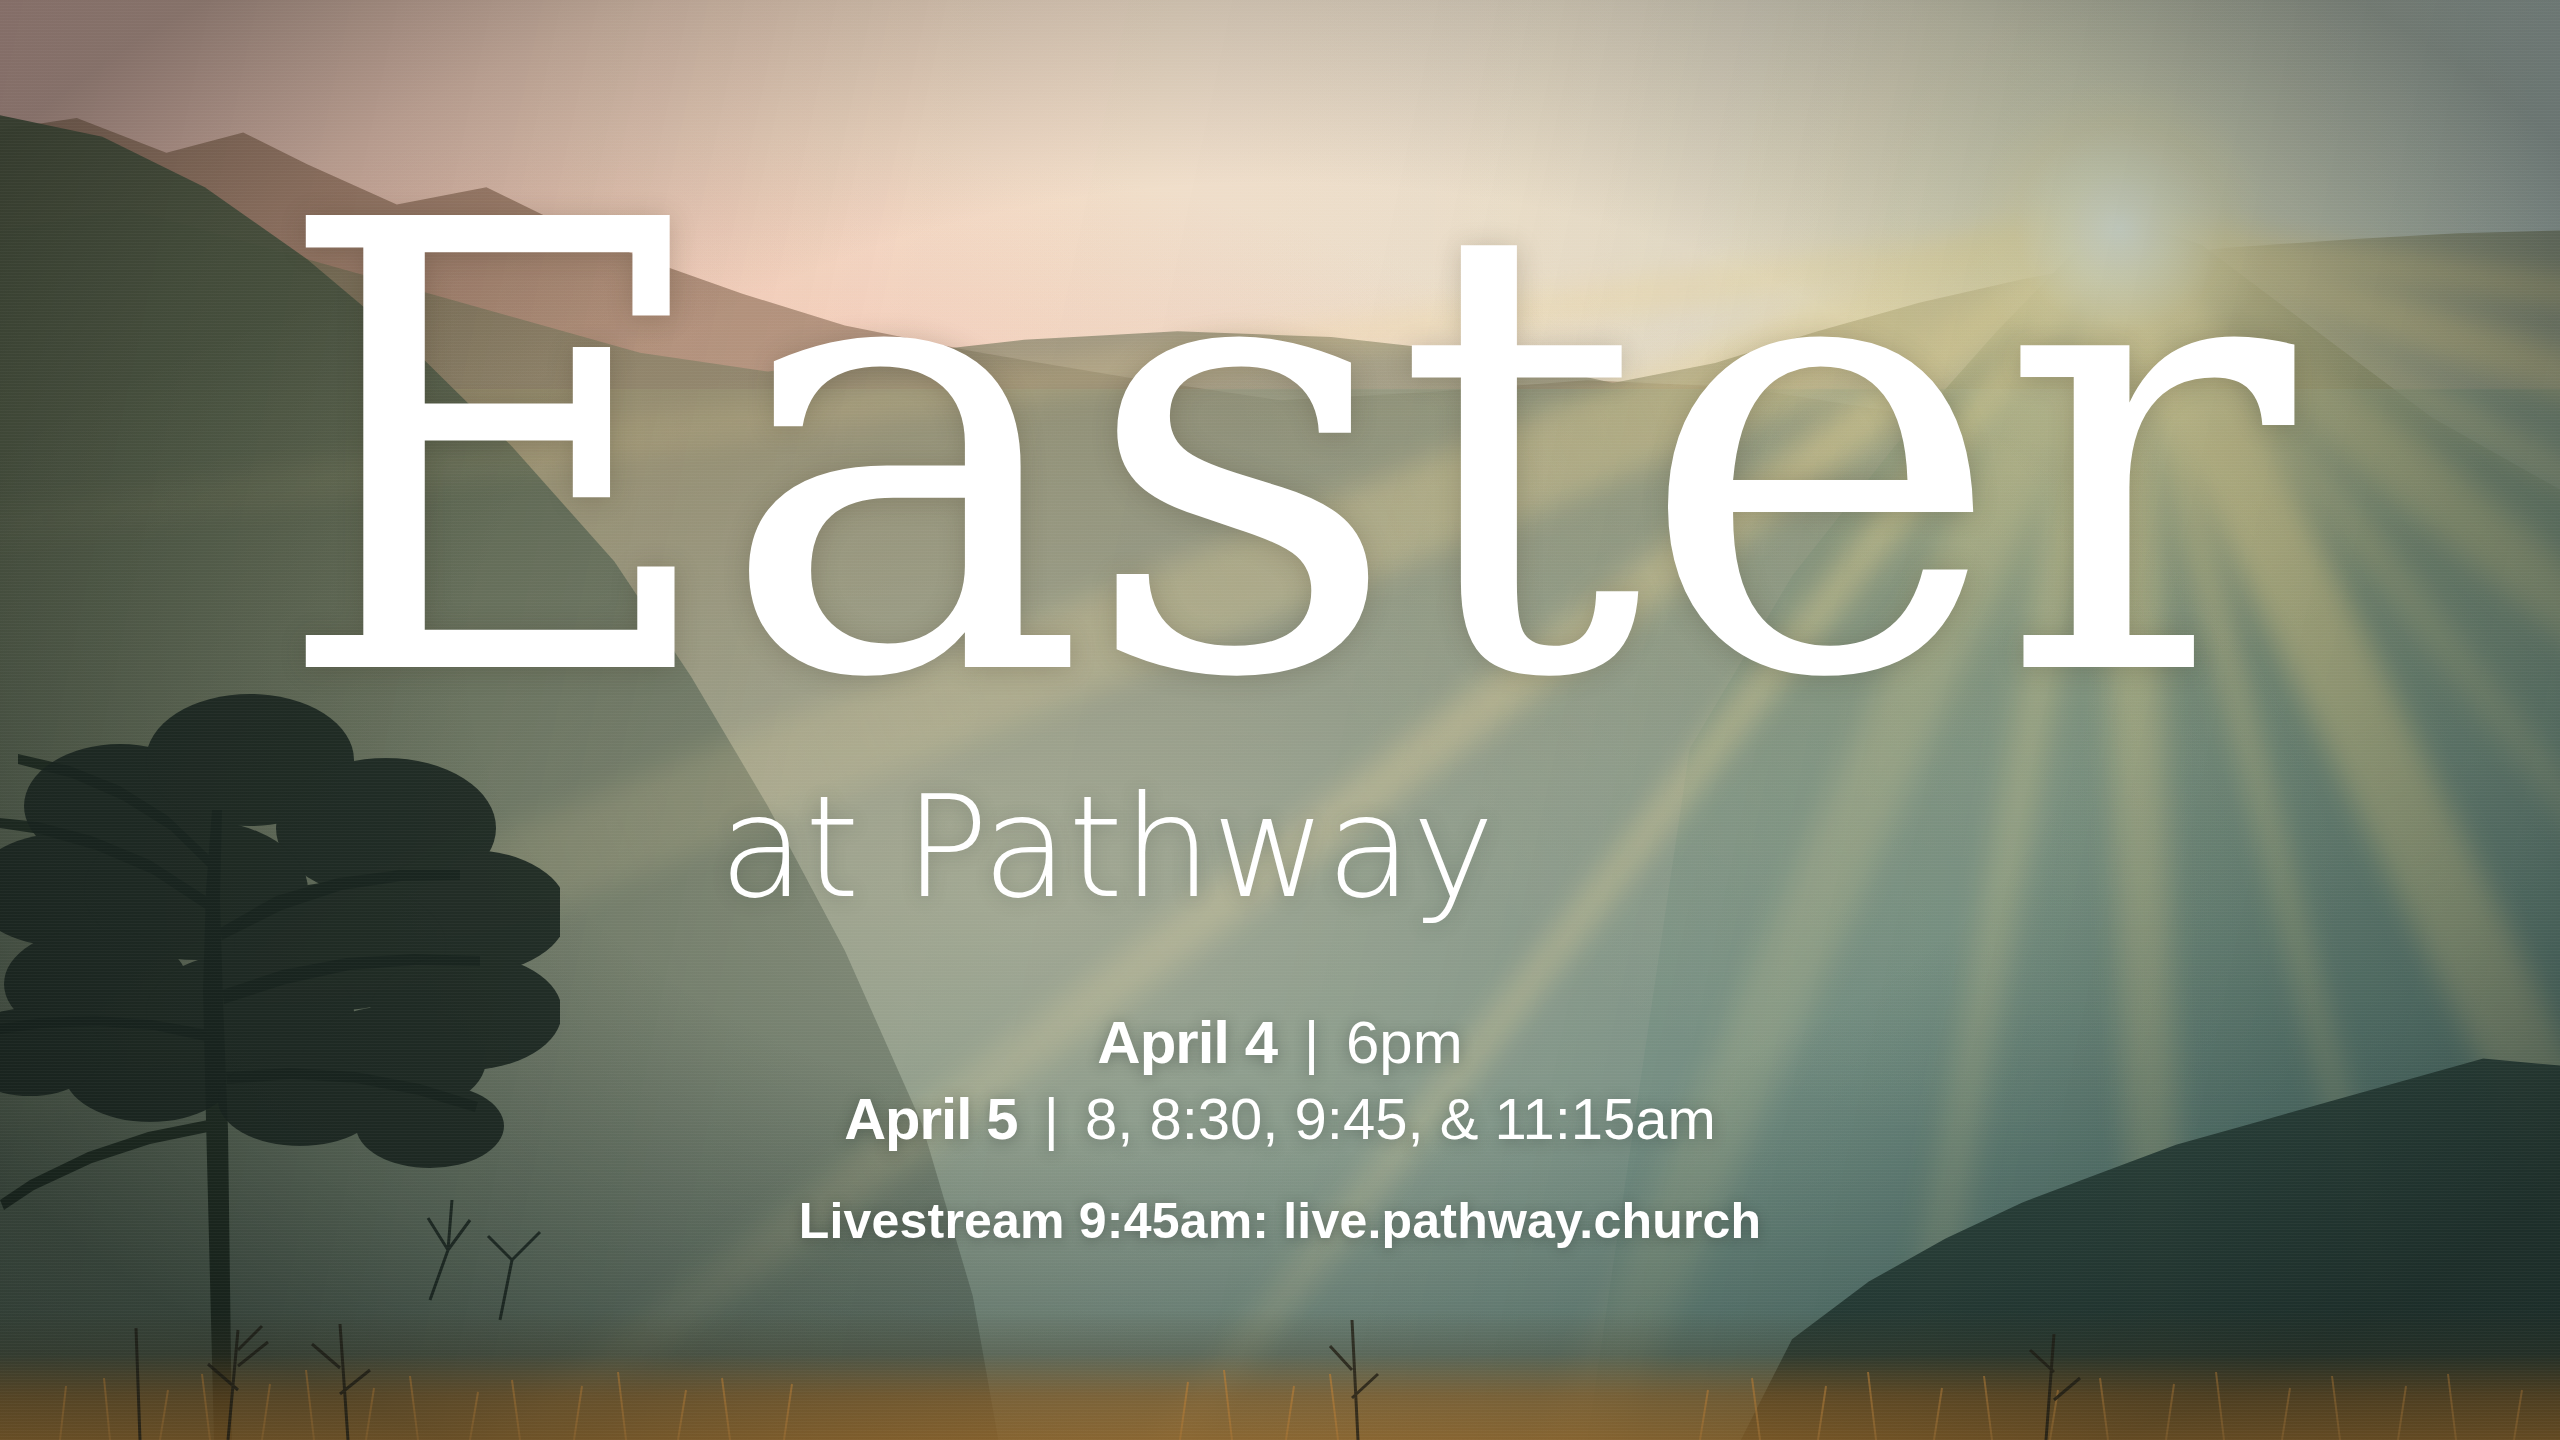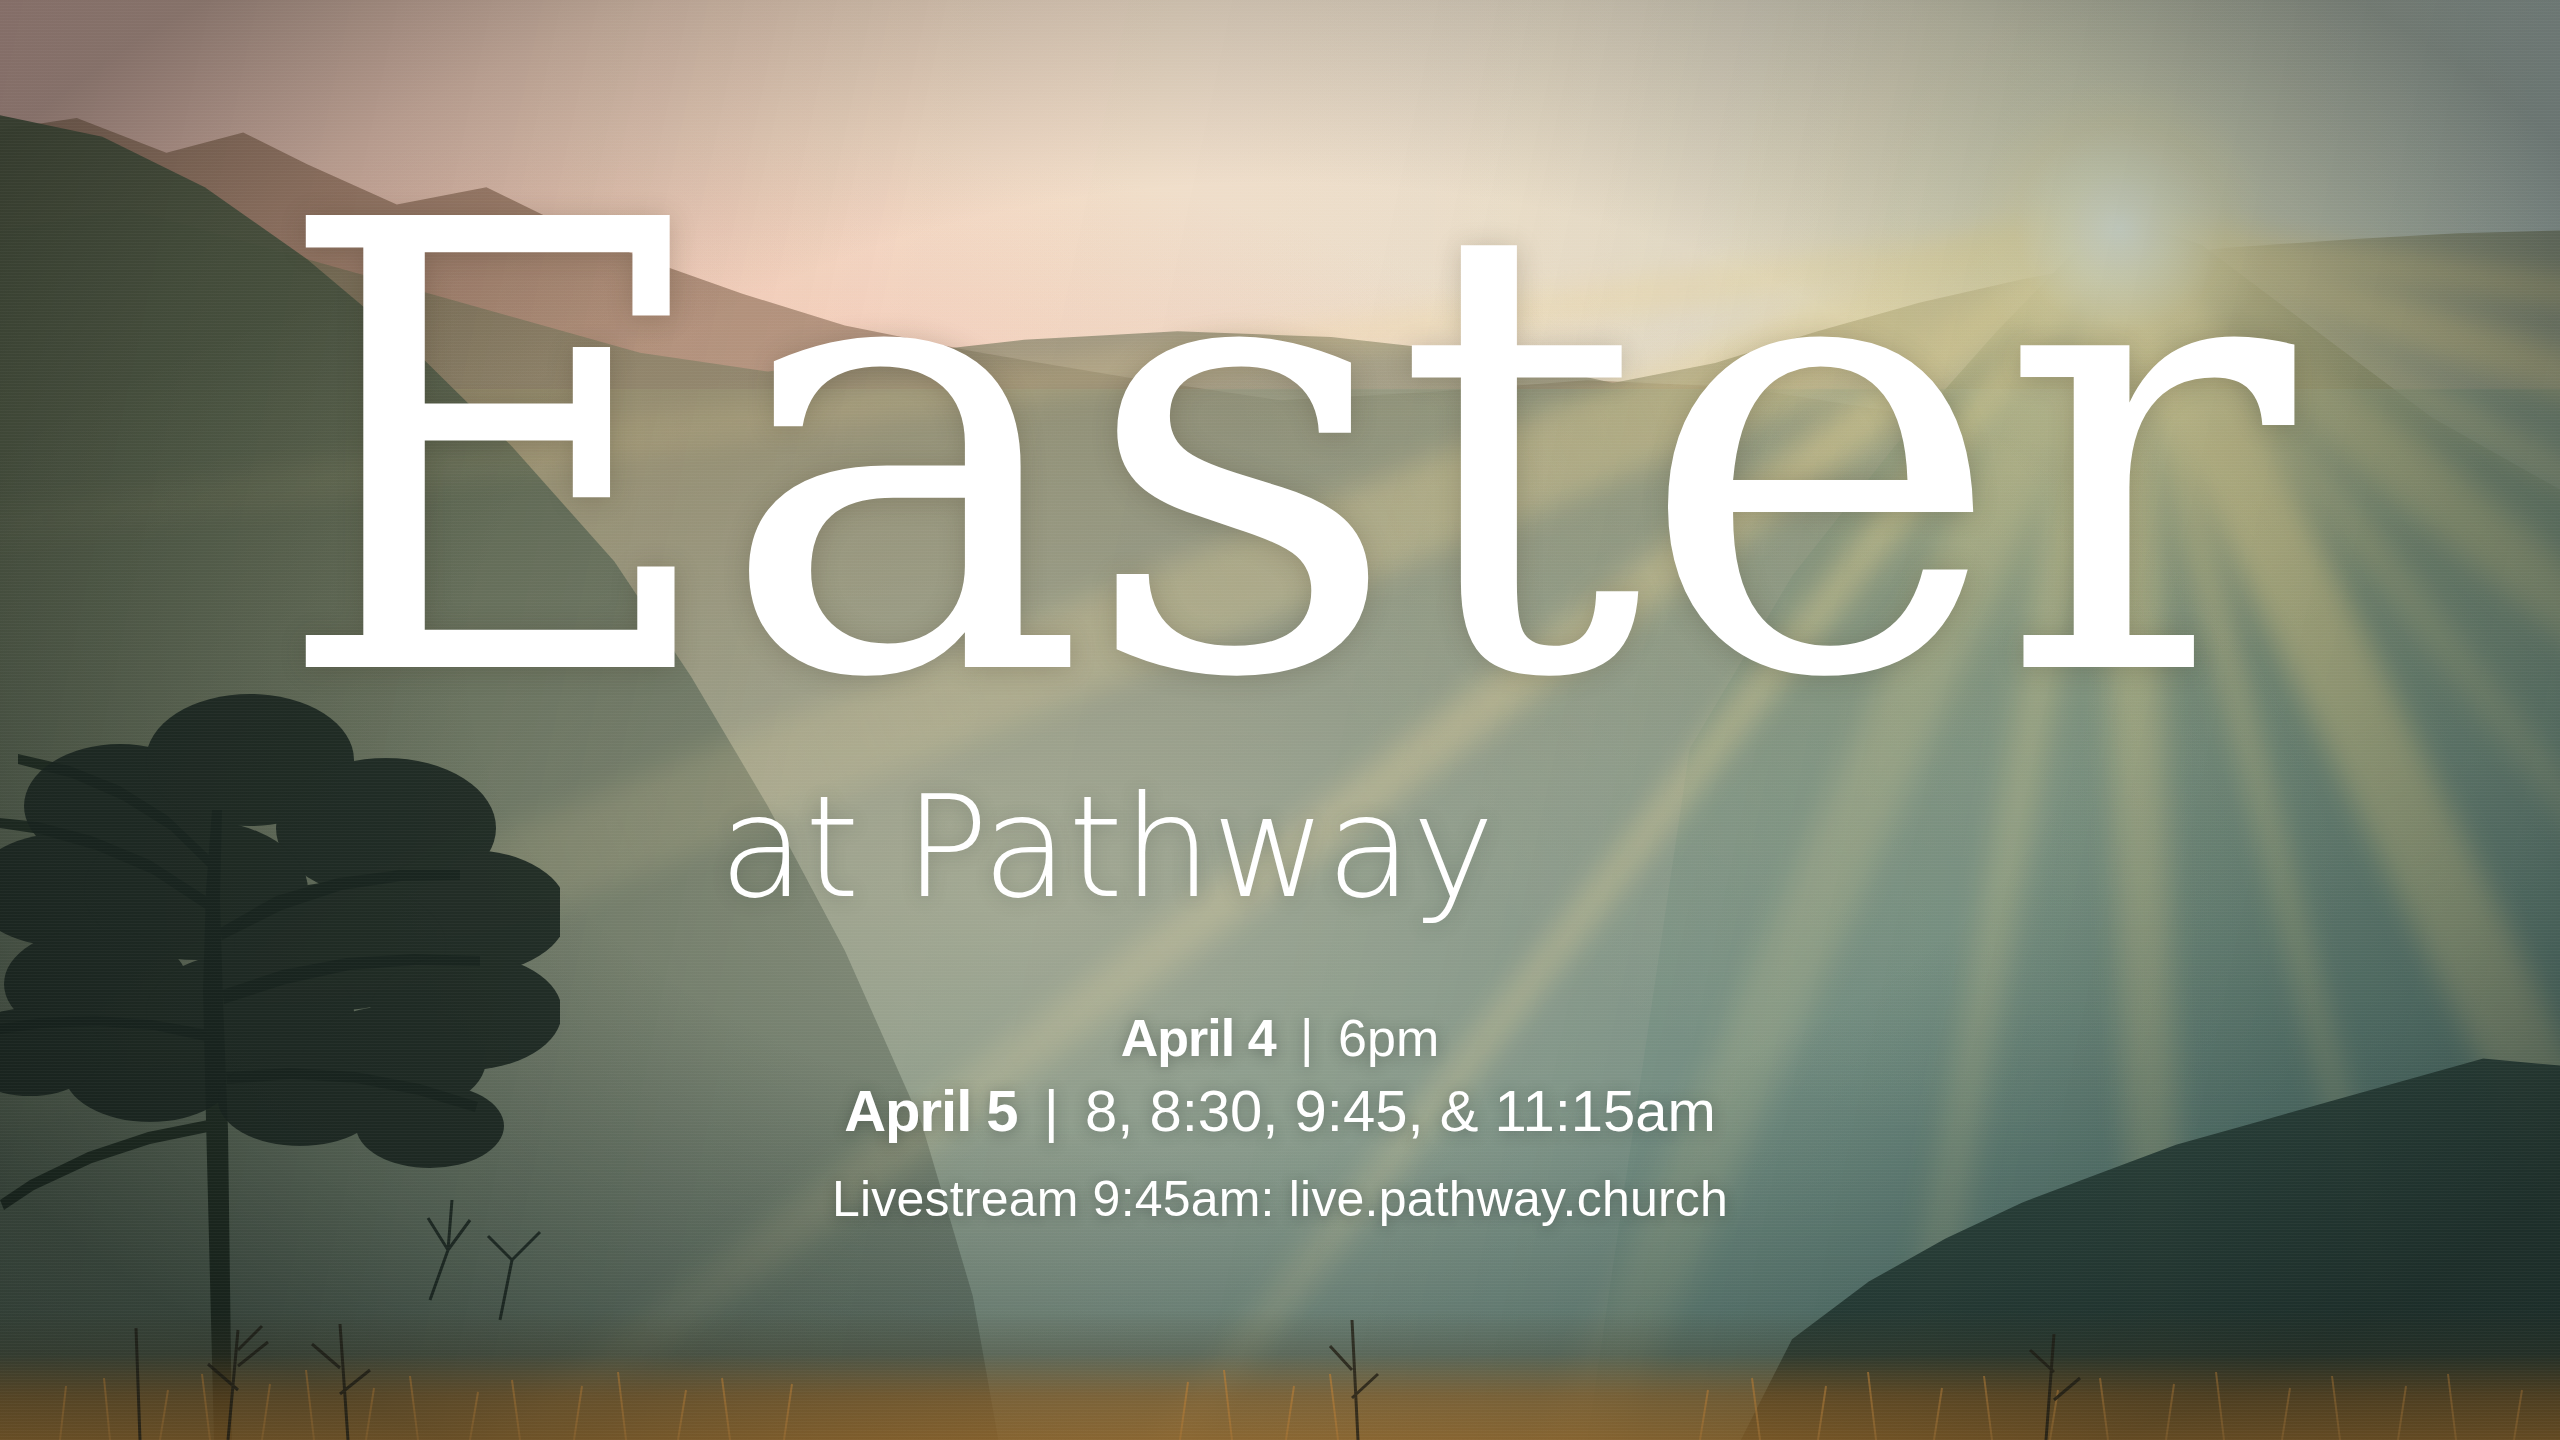--- a/index.html
+++ b/index.html
@@ -187,31 +187,31 @@
     top: 1012px;
     text-align: center;
     white-space: nowrap;
   }
   .timeline {
     font-family: "Liberation Sans", "DejaVu Sans", sans-serif;
     color: #fff;
     text-shadow: 0 2px 14px rgba(40,50,46,0.38);
     line-height: 1.02;
   }
-  #line1 { font-size: 52px; margin-bottom: 16px; }
+  #line1 { font-size: 60px; margin-bottom: 16px; }
   #line2 { font-size: 58px; }
   .d-bold { font-weight: 700; letter-spacing: -1px; }
   .d-light { font-weight: 300; letter-spacing: 0px; }
   .d-sep { font-weight: 200; padding: 0 10px; }
   #lineStream {
     font-family: "Liberation Sans", "DejaVu Sans", sans-serif;
-    font-weight: 400;
+    font-weight: 700;
     font-size: 50px;
     letter-spacing: .2px;
-    margin-top: 30px;
+    margin-top: 44px;
     text-shadow: 0 2px 12px rgba(40,50,46,0.40);
   }
 </style>
 </head>
 <body>
 
 <div id="stage" style="transform: none;">
 
   <div class="layer" id="sky"></div>
   <div class="layer" id="skyGlow"></div>

